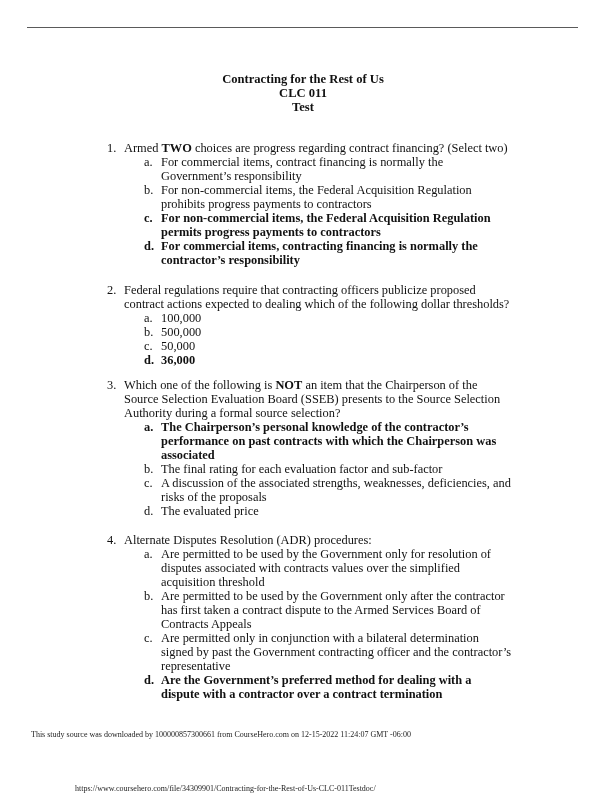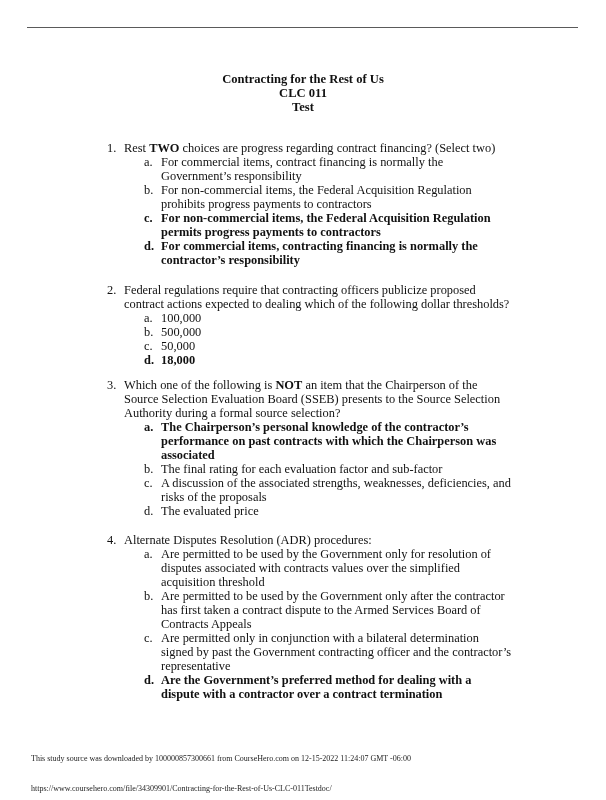--- a/index.html
+++ b/index.html
@@ -89,40 +89,40 @@
 
     .footer-line {
       position: absolute;
       left: 31px;
       font-size: 8px;
       line-height: 10px;
       color: #222222;
       white-space: nowrap;
       font-family: "Liberation Serif", serif;
     }
-    #footer-download { top: 754px; }
-    #footer-url { top: 784px; }
+    #footer-download { top: 730px; }
+    #footer-url { top: 784px; margin-left: 44px; }
   </style>
 </head>
 <body>
 
 <div class="top-rule"></div>
 
 <div class="title-block">
   <div>Contracting for the Rest of Us</div>
   <div>CLC 011</div>
   <div>Test</div>
 </div>
 
 <div class="questions">
 
   <div class="question" id="q1">
     <div class="q-row">
       <span class="q-num">1.</span>
-      <span class="q-text"><span>Rest </span><span class="u-bold">TWO</span><span> choices are progress regarding contract financing?  (Select two)</span></span>
+      <span class="q-text"><span>Armed </span><span class="u-bold">TWO</span><span> choices are progress regarding contract financing?  (Select two)</span></span>
     </div>
     <ul class="options">
       <li class="option">
         <span class="opt-letter">a.</span>
         <span class="opt-text">For commercial items, contract financing is normally the Government’s responsibility</span>
       </li>
       <li class="option">
         <span class="opt-letter">b.</span>
         <span class="opt-text">For non-commercial items, the Federal Acquisition Regulation prohibits progress payments to contractors</span>
       </li>
@@ -150,21 +150,21 @@
       <li class="option">
         <span class="opt-letter">b.</span>
         <span class="opt-text">500,000</span>
       </li>
       <li class="option">
         <span class="opt-letter">c.</span>
         <span class="opt-text">50,000</span>
       </li>
       <li class="option correct">
         <span class="opt-letter">d.</span>
-        <span class="opt-text">18,000</span>
+        <span class="opt-text">36,000</span>
       </li>
     </ul>
   </div>
 
   <div class="question" id="q3">
     <div class="q-row">
       <span class="q-num">3.</span>
       <span class="q-text"><span>Which one of the following is </span><span class="u-bold">NOT</span><span> an item that the Chairperson of the Source Selection Evaluation Board (SSEB) presents to the Source Selection Authority during a formal source selection?</span></span>
     </div>
     <ul class="options">

